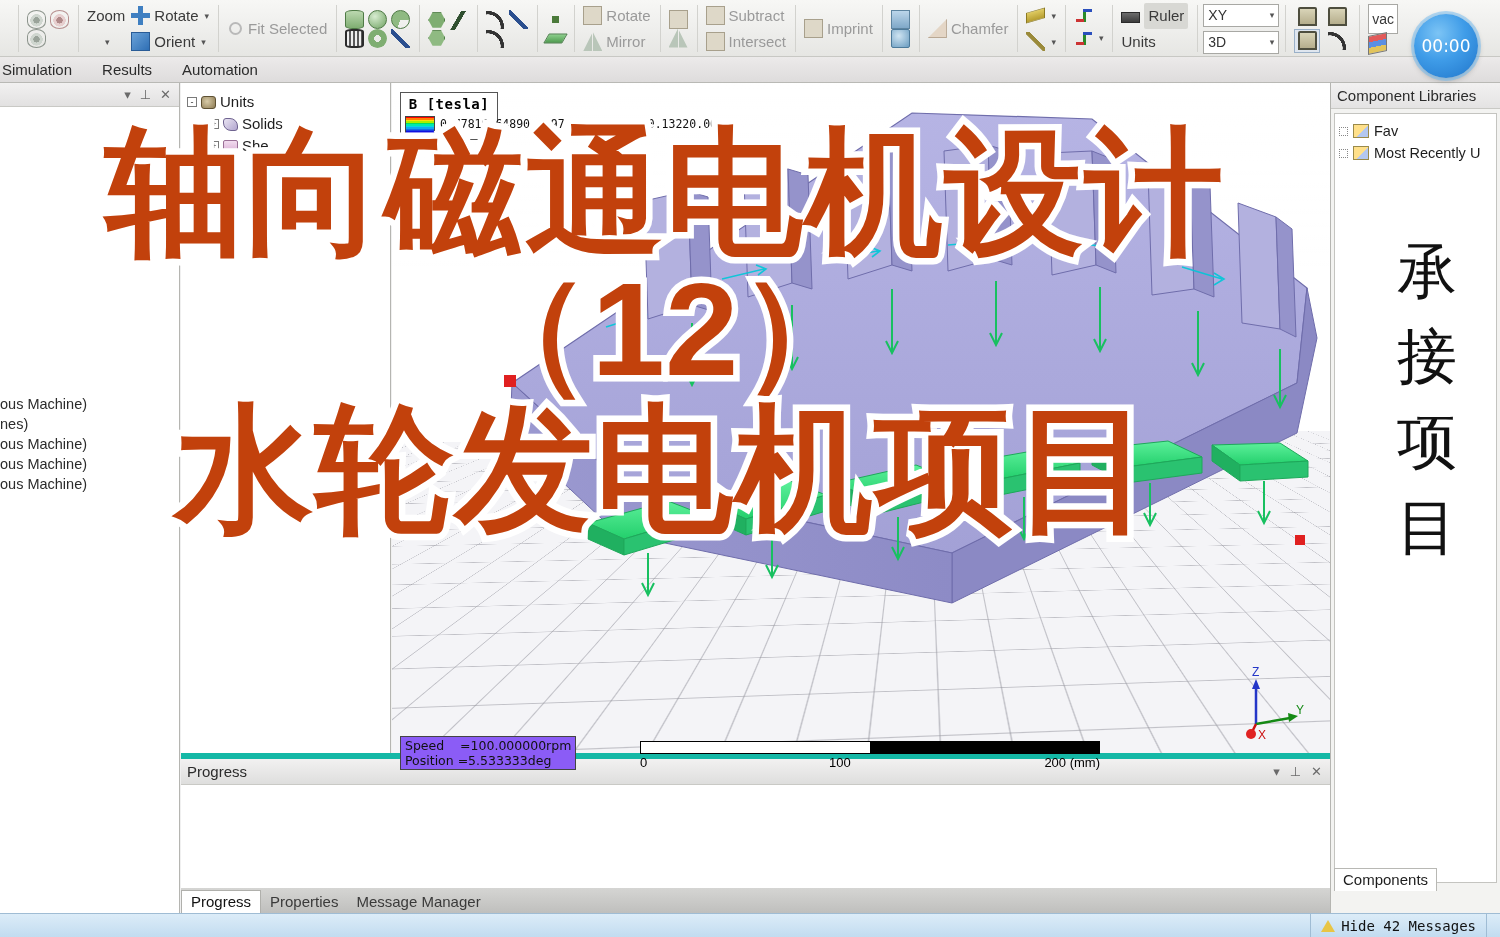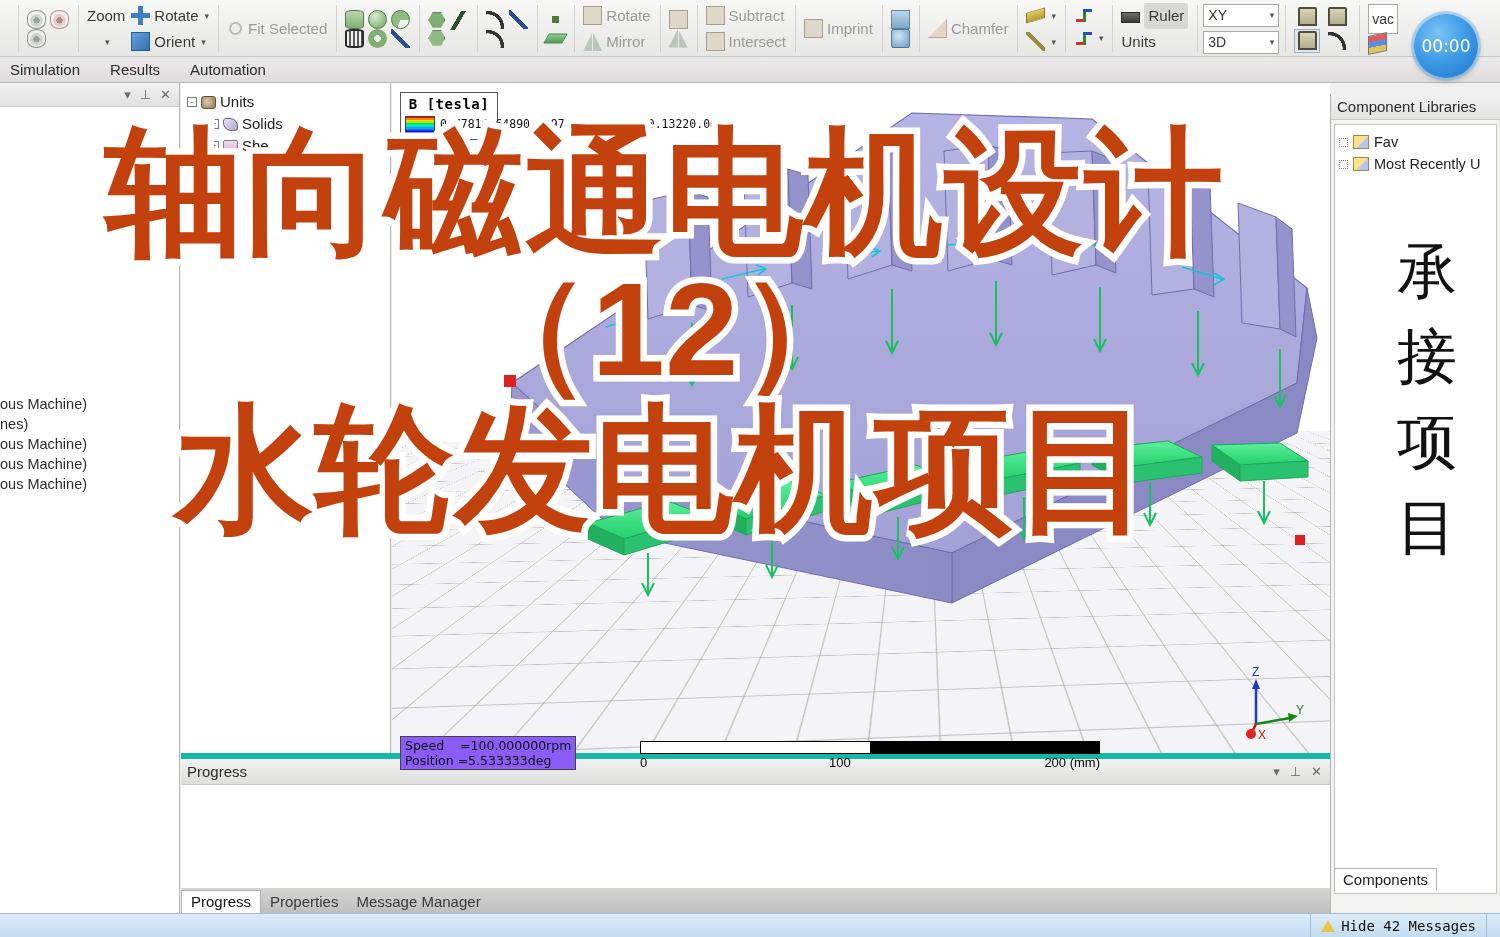--- a/index.html
+++ b/index.html
@@ -81,21 +81,21 @@
   .btn-tile { width: 26px; height: 24px; display: flex; align-items: center; justify-content: center; }
   .btn-tile.sel { background: #dfe6ef; border: 1px solid #9ab0c8; }
   .ruler-lbl { background: #d8d8d4; padding: 0 4px; border-radius: 2px; }
   .vac { background: #fff; border: 1px solid #a8a8a4; font-size: 14px; padding: 1px 3px; }
 
   
   .tabstrip {
     position: absolute; left: 0; top: 57px; width: 1500px; height: 26px;
     background: linear-gradient(to bottom,#eceaea,#dedcdc);
     border-bottom: 1px solid #b9b9b5;
-    display: flex; align-items: center; gap: 30px; padding-left: 10px;
+    display: flex; align-items: center; gap: 30px; padding-left: 2px;
   }
   .tabstrip .tab { font-size: 15px; color: #2c2c2c; cursor: default; }
 
   
   .leftpanel {
     position: absolute; left: 0; top: 83px; width: 180px; bottom: 24px;
     background: #fff; border-right: 1px solid #b5b5b1;
   }
   .panel-hdr {
     height: 24px; background: linear-gradient(to bottom,#f2f1f1,#e2e1e1);
@@ -170,21 +170,21 @@
   .sb-lbls { display: flex; justify-content: space-between; font-size: 13px; color: #000; margin-top: 1px; }
   .sb-lbls span:nth-child(2) { transform: translateX(-6px); }
   
   .triad { position: absolute; right: 22px; bottom: 34px; width: 80px; height: 76px; z-index: 6; }
 
   
   .rotor { position: absolute; inset: 0; z-index: 3; }
 
   
   .rightpanel {
-    position: absolute; right: 0; top: 94px; width: 170px; bottom: 24px;
+    position: absolute; right: 0; top: 83px; width: 170px; bottom: 24px;
     background: #f3f3f1; border-left: 1px solid #b5b5b1;
   }
   .rp-title {
     height: 26px; display: flex; align-items: center; padding-left: 6px;
     font-size: 15px; color: #2b2b2b;
     background: linear-gradient(to bottom,#f2f1f1,#e4e3e3); border-bottom: 1px solid #c9c9c5;
   }
   .rp-body { background: #fff; margin: 4px 3px; height: 770px; border: 1px solid #c4c4c0; padding: 6px 4px; }
   .rp-item { display: flex; align-items: center; gap: 5px; font-size: 14.5px; color: #1d1d1d;
              line-height: 22px; white-space: nowrap; }

